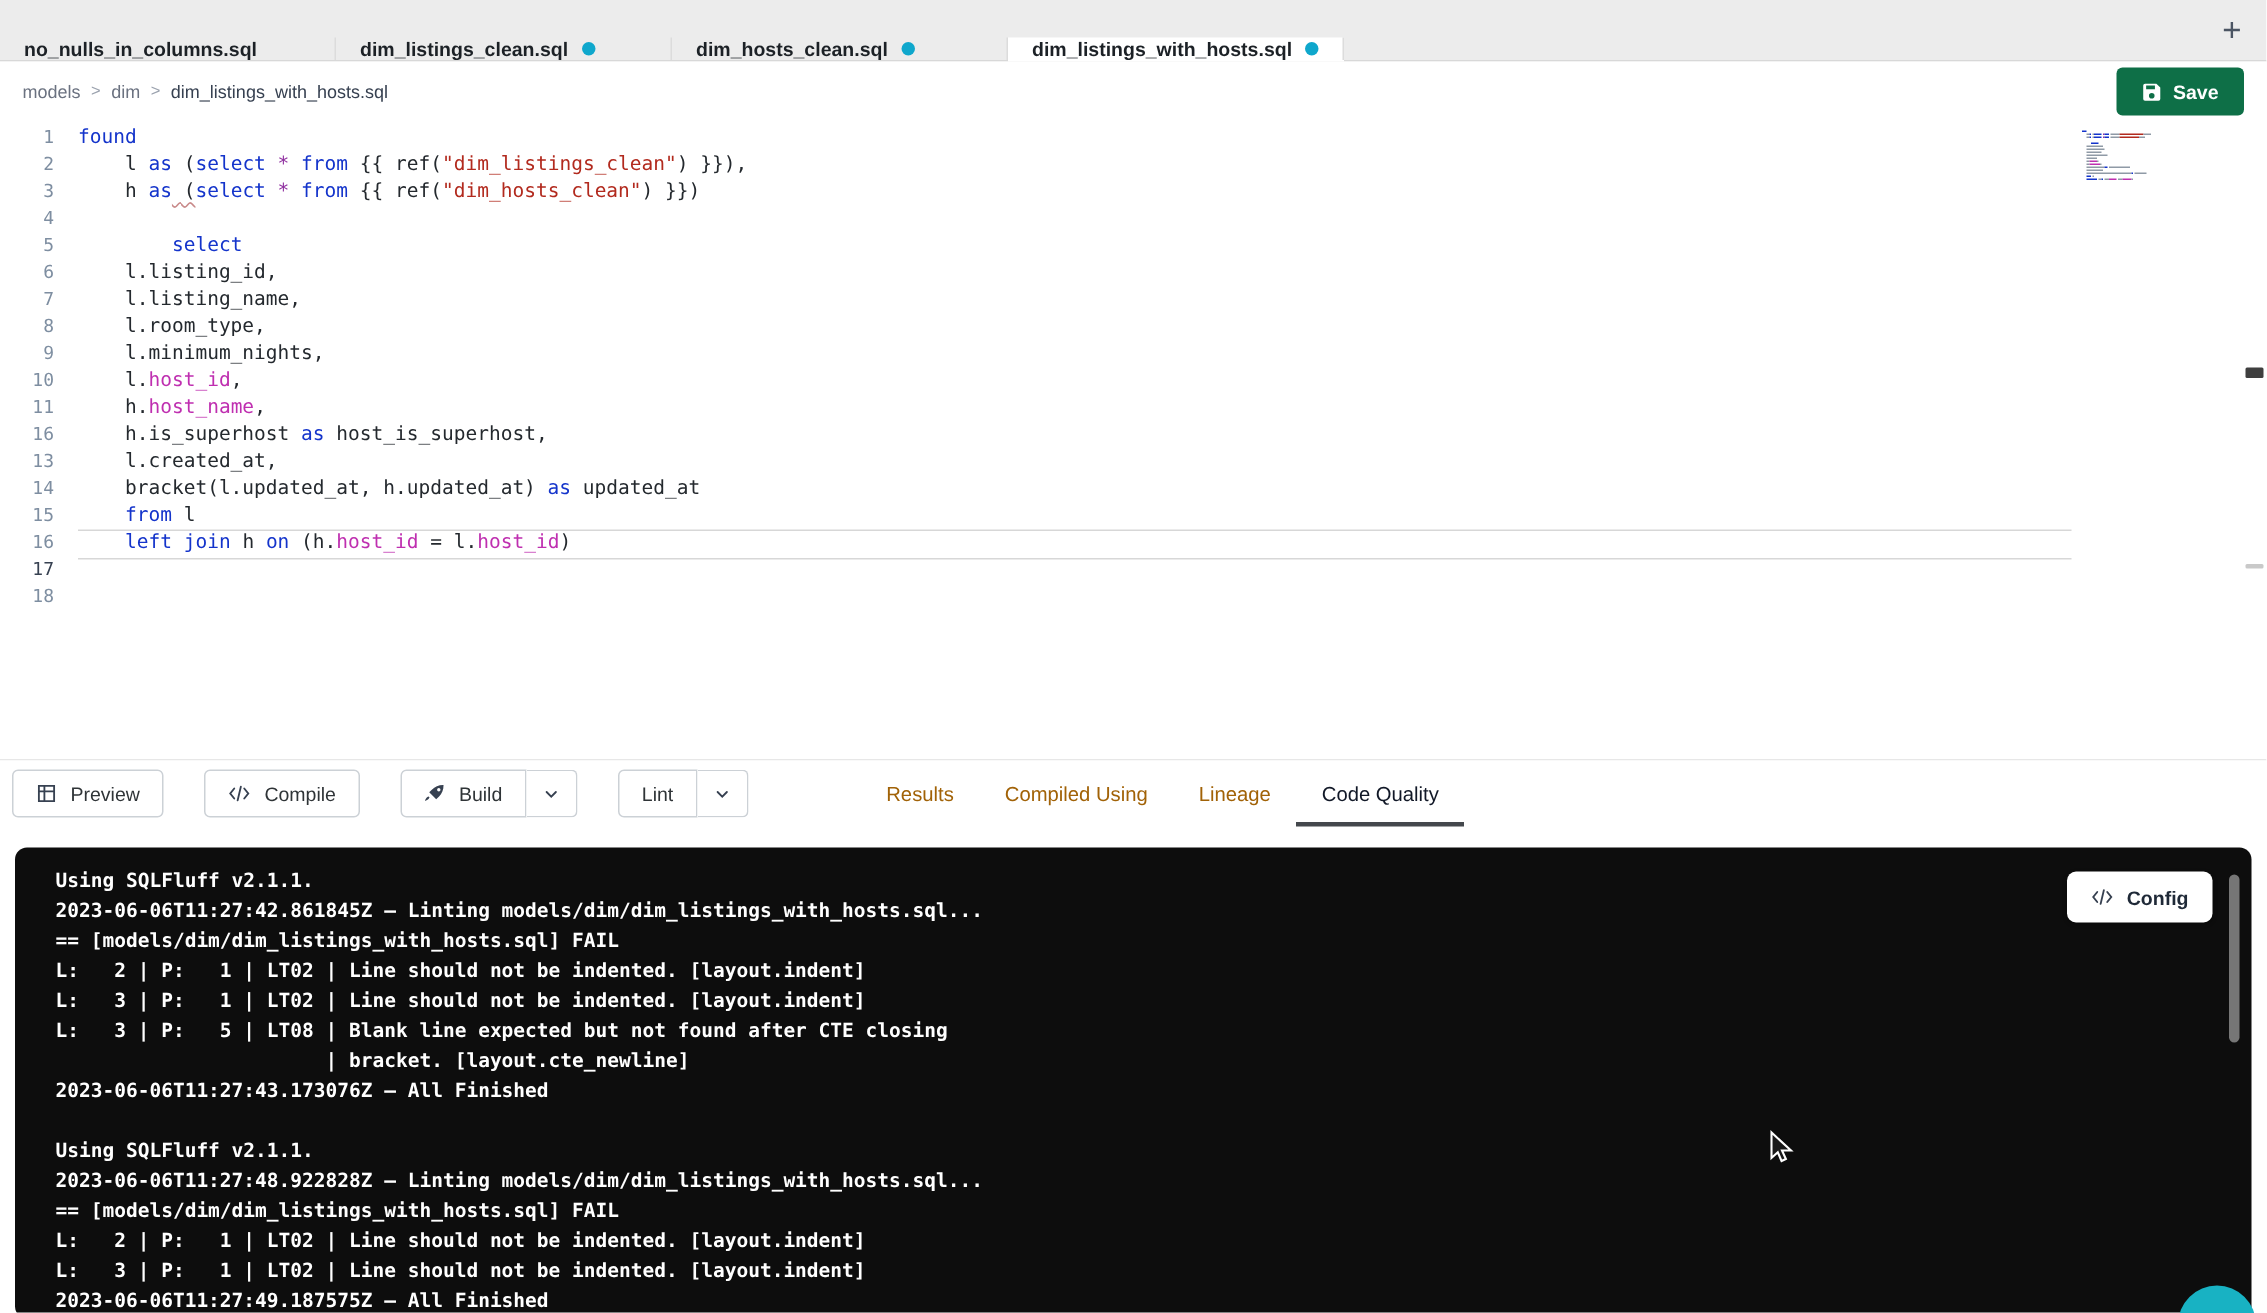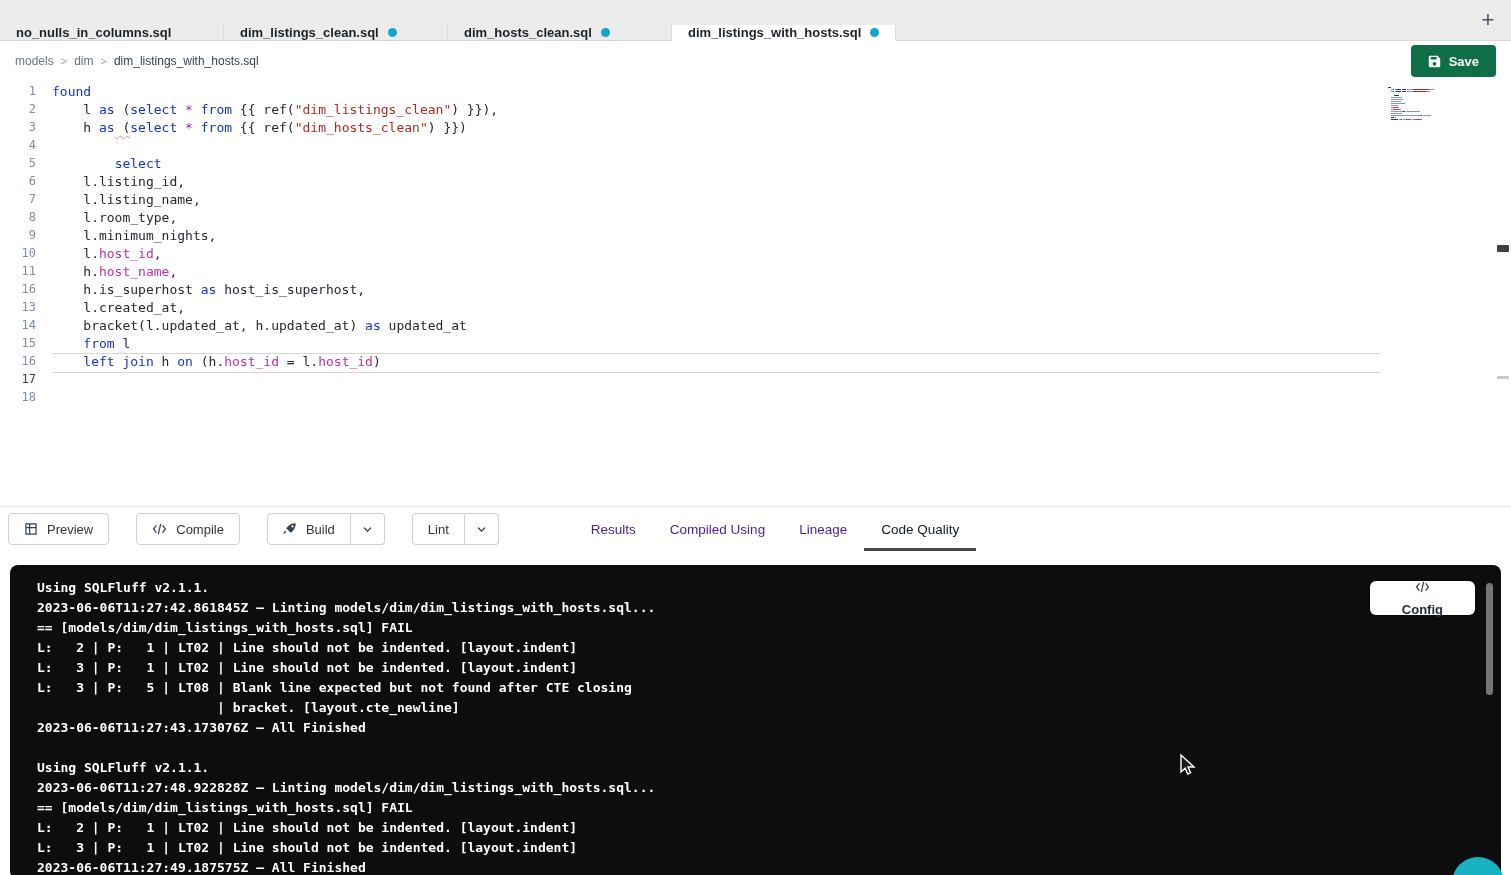--- a/index.html
+++ b/index.html
@@ -66,32 +66,32 @@
   .action-buttons { display:flex; align-items:center; }
   .btn-group { display:flex; margin-right:27px; }
   .btn { display:flex; align-items:center; gap:9px; height:32px; padding:0 15px; background:#fff;
          border:1px solid #ccd1d6; border-radius:4px; font-size:13px; color:#2f3437;
          font-family:inherit; cursor:pointer; }
   .btn-group .btn:first-child:not(:only-child) { border-top-right-radius:0; border-bottom-right-radius:0; }
   .btn-caret { border-left:none; border-top-left-radius:0; border-bottom-left-radius:0; padding:0 11px; }
   .btn-icon { display:flex; align-items:center; color:#374151; }
   .view-tabs { display:flex; align-items:stretch; margin-left:48px; }
   .view-tab { display:flex; align-items:center; padding:3px 17px 0 17px; font-size:13.5px;
-              color:#4c1d95; cursor:pointer; border-bottom:3px solid transparent; }
+              color:#a16207; cursor:pointer; border-bottom:3px solid transparent; }
   .view-tab.active { color:#111827; border-bottom-color:#44484d; }
 
   
   .terminal { position:relative; margin:14px 10px 0 10px; height:314px;
               background:var(--terminal_bg); border-radius:8px; overflow:hidden; }
   .term-pre { position:absolute; left:27px; top:13px; color:#fff;
               font:700 13px/20px "DejaVu Sans Mono",monospace; white-space:pre; }
   .config-btn { position:absolute; top:16px; right:26px; display:flex; align-items:center; gap:9px;
-                background:#fff; border:none; border-radius:6px; height:34px; padding:0 32px;
+                background:#fff; border:none; border-radius:6px; height:34px; padding:0 16px;
                 font-size:13px; font-weight:700; color:#1f2937; font-family:inherit; cursor:pointer;
-                box-shadow:0 1px 3px rgba(0,0,0,.35);flex-direction:column; }
+                box-shadow:0 1px 3px rgba(0,0,0,.35); }
   .term-scrollbar { position:absolute; right:8px; top:18px; width:7px; height:112px;
                     border-radius:4px; background:#767676; cursor:pointer; }
 
   .chat-bubble { position:absolute; left:1452px; top:857px; width:52px; height:52px;
                  border-radius:50%; background:var(--chat_bubble); cursor:pointer; }
   .cursor { position:absolute; left:1176px; top:753px; }
 </style>
 </head>
 <body>
 

